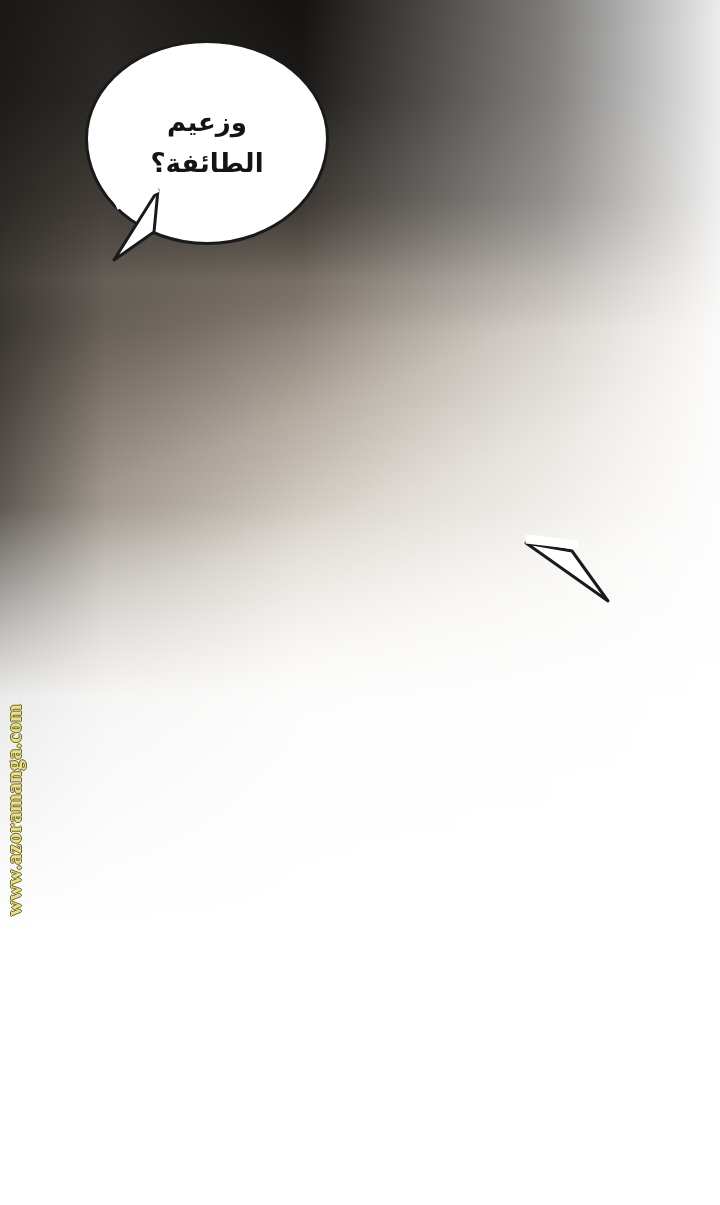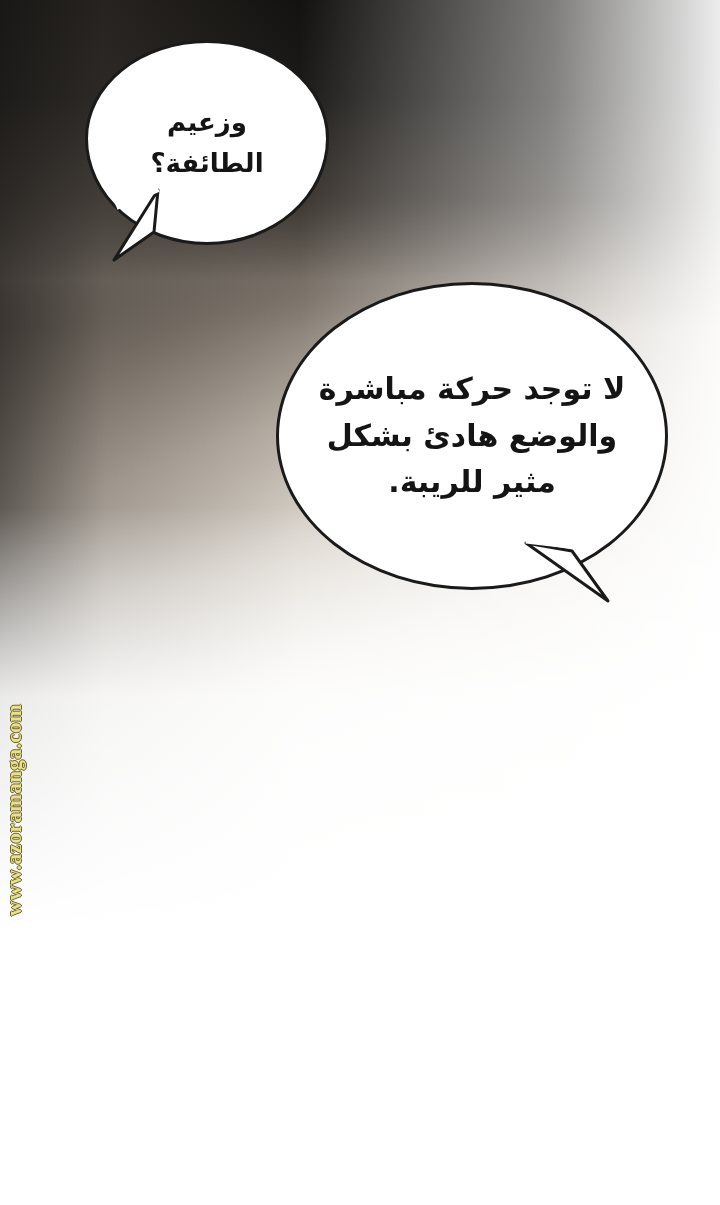--- a/index.html
+++ b/index.html
@@ -181,25 +181,20 @@
 
   <div class="balloon" id="balloon-1">
     <span class="txt">وزعيم
 الطائفة؟</span>
   </div>
   <svg id="tail-1" viewBox="0 0 90 90">
     <path d="M62,4 L18,74 L58,46 Z" fill="#ffffff" stroke="#1a1a1a" stroke-width="3" stroke-linejoin="round"></path>
     <path d="M62,2 L20,20" stroke="#ffffff" stroke-width="8"></path>
   </svg>
 
-  <div class="balloon" id="balloon-2">
-    <span class="txt">لا توجد حركة مباشرة
-والوضع هادئ بشكل
-مثير للريبة.</span>
-  </div>
   <svg id="tail-2" viewBox="0 0 110 100">
     <path d="M14,18 L96,76 L60,26 Z" fill="#ffffff" stroke="#1a1a1a" stroke-width="3" stroke-linejoin="round"></path>
     <path d="M14,14 L66,20" stroke="#ffffff" stroke-width="9"></path>
   </svg>
 
   <svg id="tail-3" viewBox="0 0 110 100">
     <path d="M10,22 L92,74 L56,28 Z" fill="#ffffff" stroke="#1a1a1a" stroke-width="3" stroke-linejoin="round"></path>
     <path d="M8,16 L62,22" stroke="#ffffff" stroke-width="9"></path>
   </svg>
 

